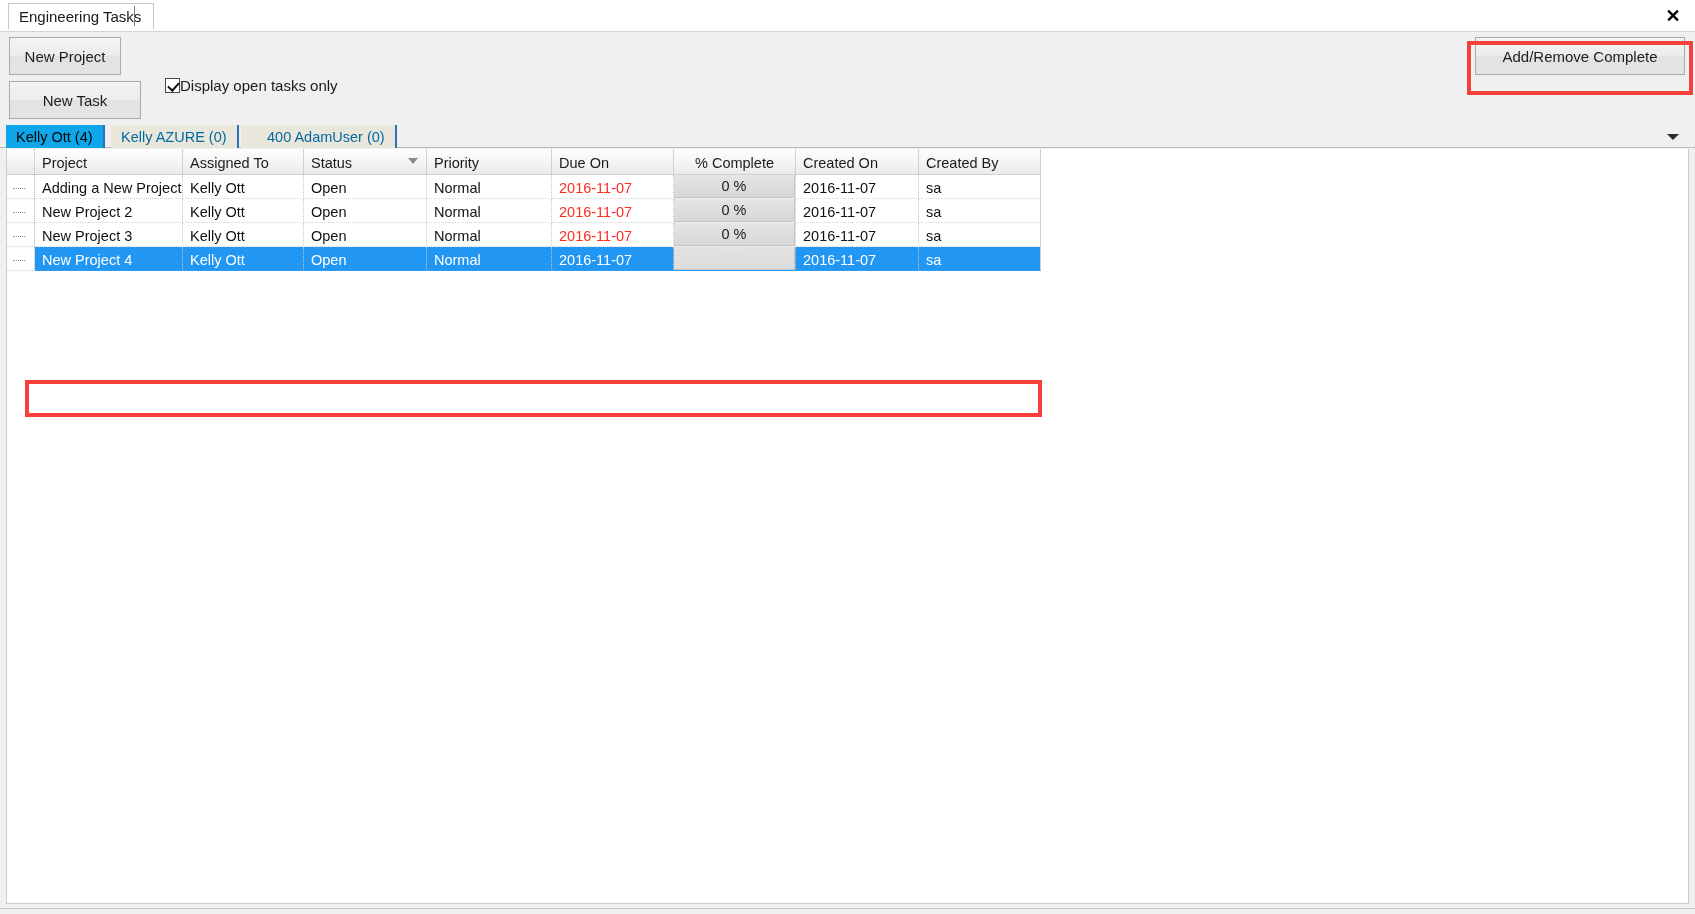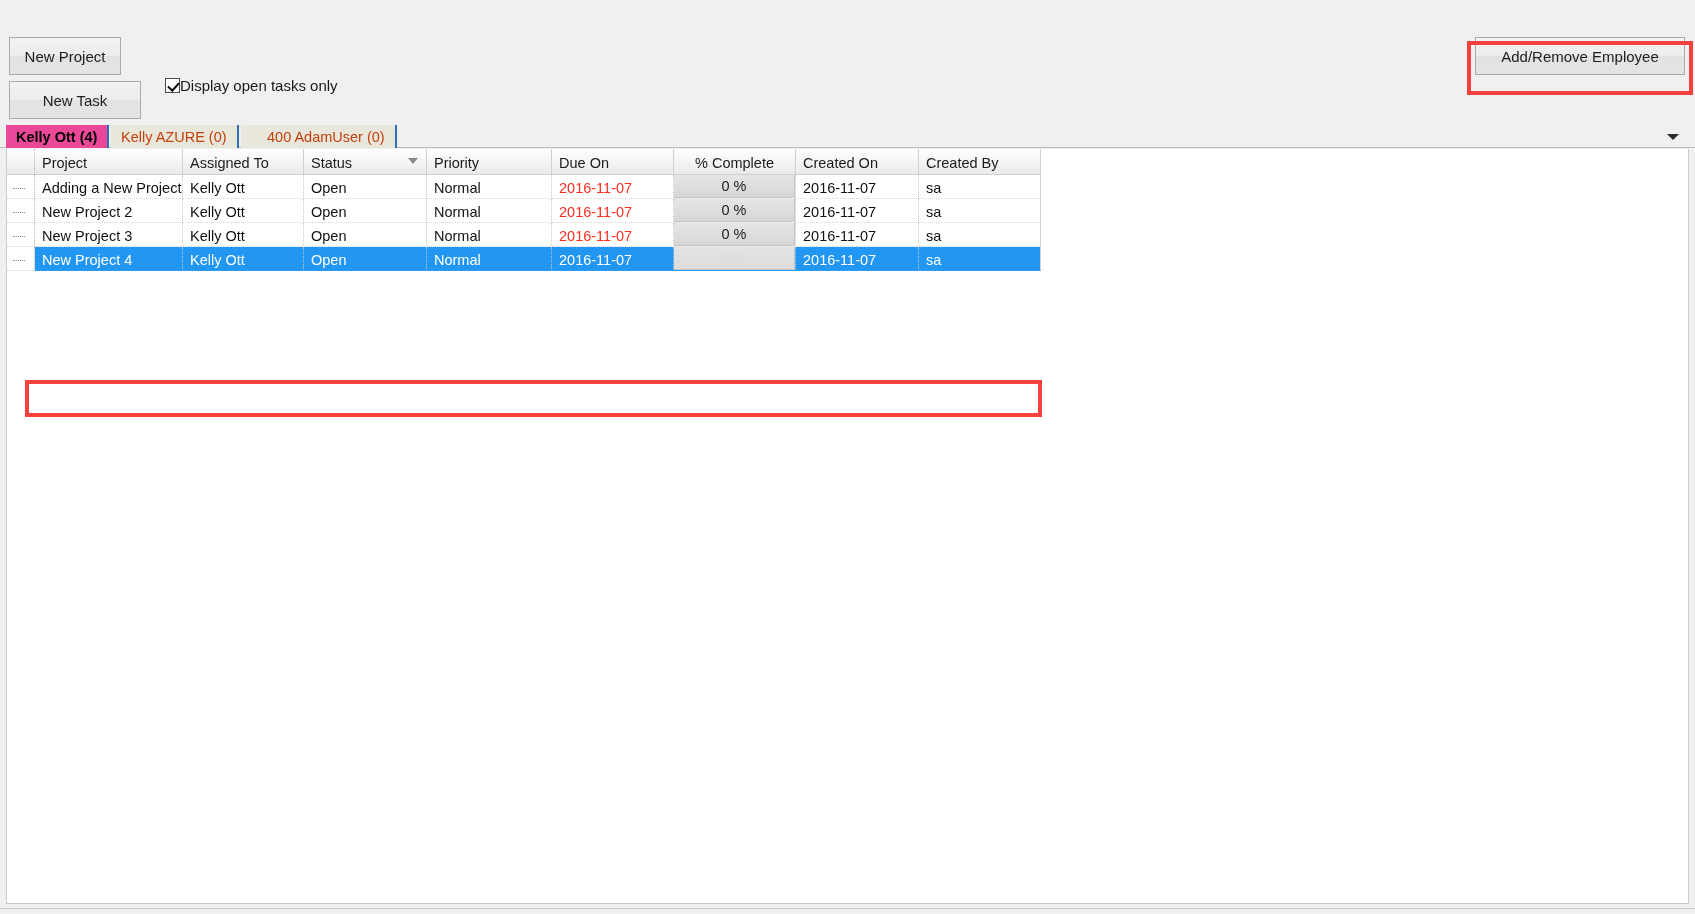--- a/index.html
+++ b/index.html
@@ -130,30 +130,30 @@
     width: 1695px; height: 24px;
     background: #f0f0f0;
     border-bottom: 1px solid #b9b9b9;
   }
   .emp-tab {
     position: absolute;
     top: 1px;
     height: 23px;
     padding: 2px 10px 0 10px;
     font-size: 14.5px;
-    color: #c2410c;
+    color: #0369a1;
     line-height: 21px;
     white-space: nowrap;
     background: #e9e6dc;
     border-right: 2px solid #2f6fb5;
     cursor: pointer;
   }
   .emp-tab.active {
-    background: #ec4899;
-    font-weight: bold;
+    background: #0ea5e9;
+    font-weight: normal;
     color: #000000;
   }
   .tab-dropdown {
     position: absolute;
     right: 14px; top: 4px;
     width: 16px; height: 16px;
     cursor: pointer;
   }
   .tab-dropdown::after {
     content: "";
@@ -298,31 +298,38 @@
     width: 1695px; height: 6px;
     background: #f0f0f0;
     border-top: 1px solid #c8c8c8;
   }
 </style>
 </head>
 <body>
 
 <div class="app-window">
 
+  <div class="titlebar">
+    <div class="doc-tab">
+      <span>Engineering Tasks</span>
+    </div>
+    <div class="doc-tab-caret"></div>
+    <div class="close-btn">✕</div>
+  </div>
 
   <div class="toolbar">
     <div class="btn" id="btn-new-project">New Project</div>
     <div class="btn" id="btn-new-task">New Task</div>
 
     <div class="chk-wrap">
       <span class="chk-box"></span>
       <span class="chk-label">Display open tasks only</span>
     </div>
 
-    <div class="btn" id="btn-add-remove-employee">Add/Remove Employee</div>
+    <div class="btn" id="btn-add-remove-employee">Add/Remove Complete</div>
   </div>
 
   <div class="annot-box-btn"></div>
 
   <div class="tabstrip" id="tabstrip">
     <div class="tab-dropdown"></div>
   <div class="emp-tab active" style="left: 6px;"><span>Kelly Ott (4)</span></div>
       <div class="emp-tab" style="left: 111px;"><span>Kelly AZURE (0)</span></div>
       <div class="emp-tab" style="left: 241px; padding-left: 26px;"><span>400 AdamUser (0)</span></div>
     </div>

